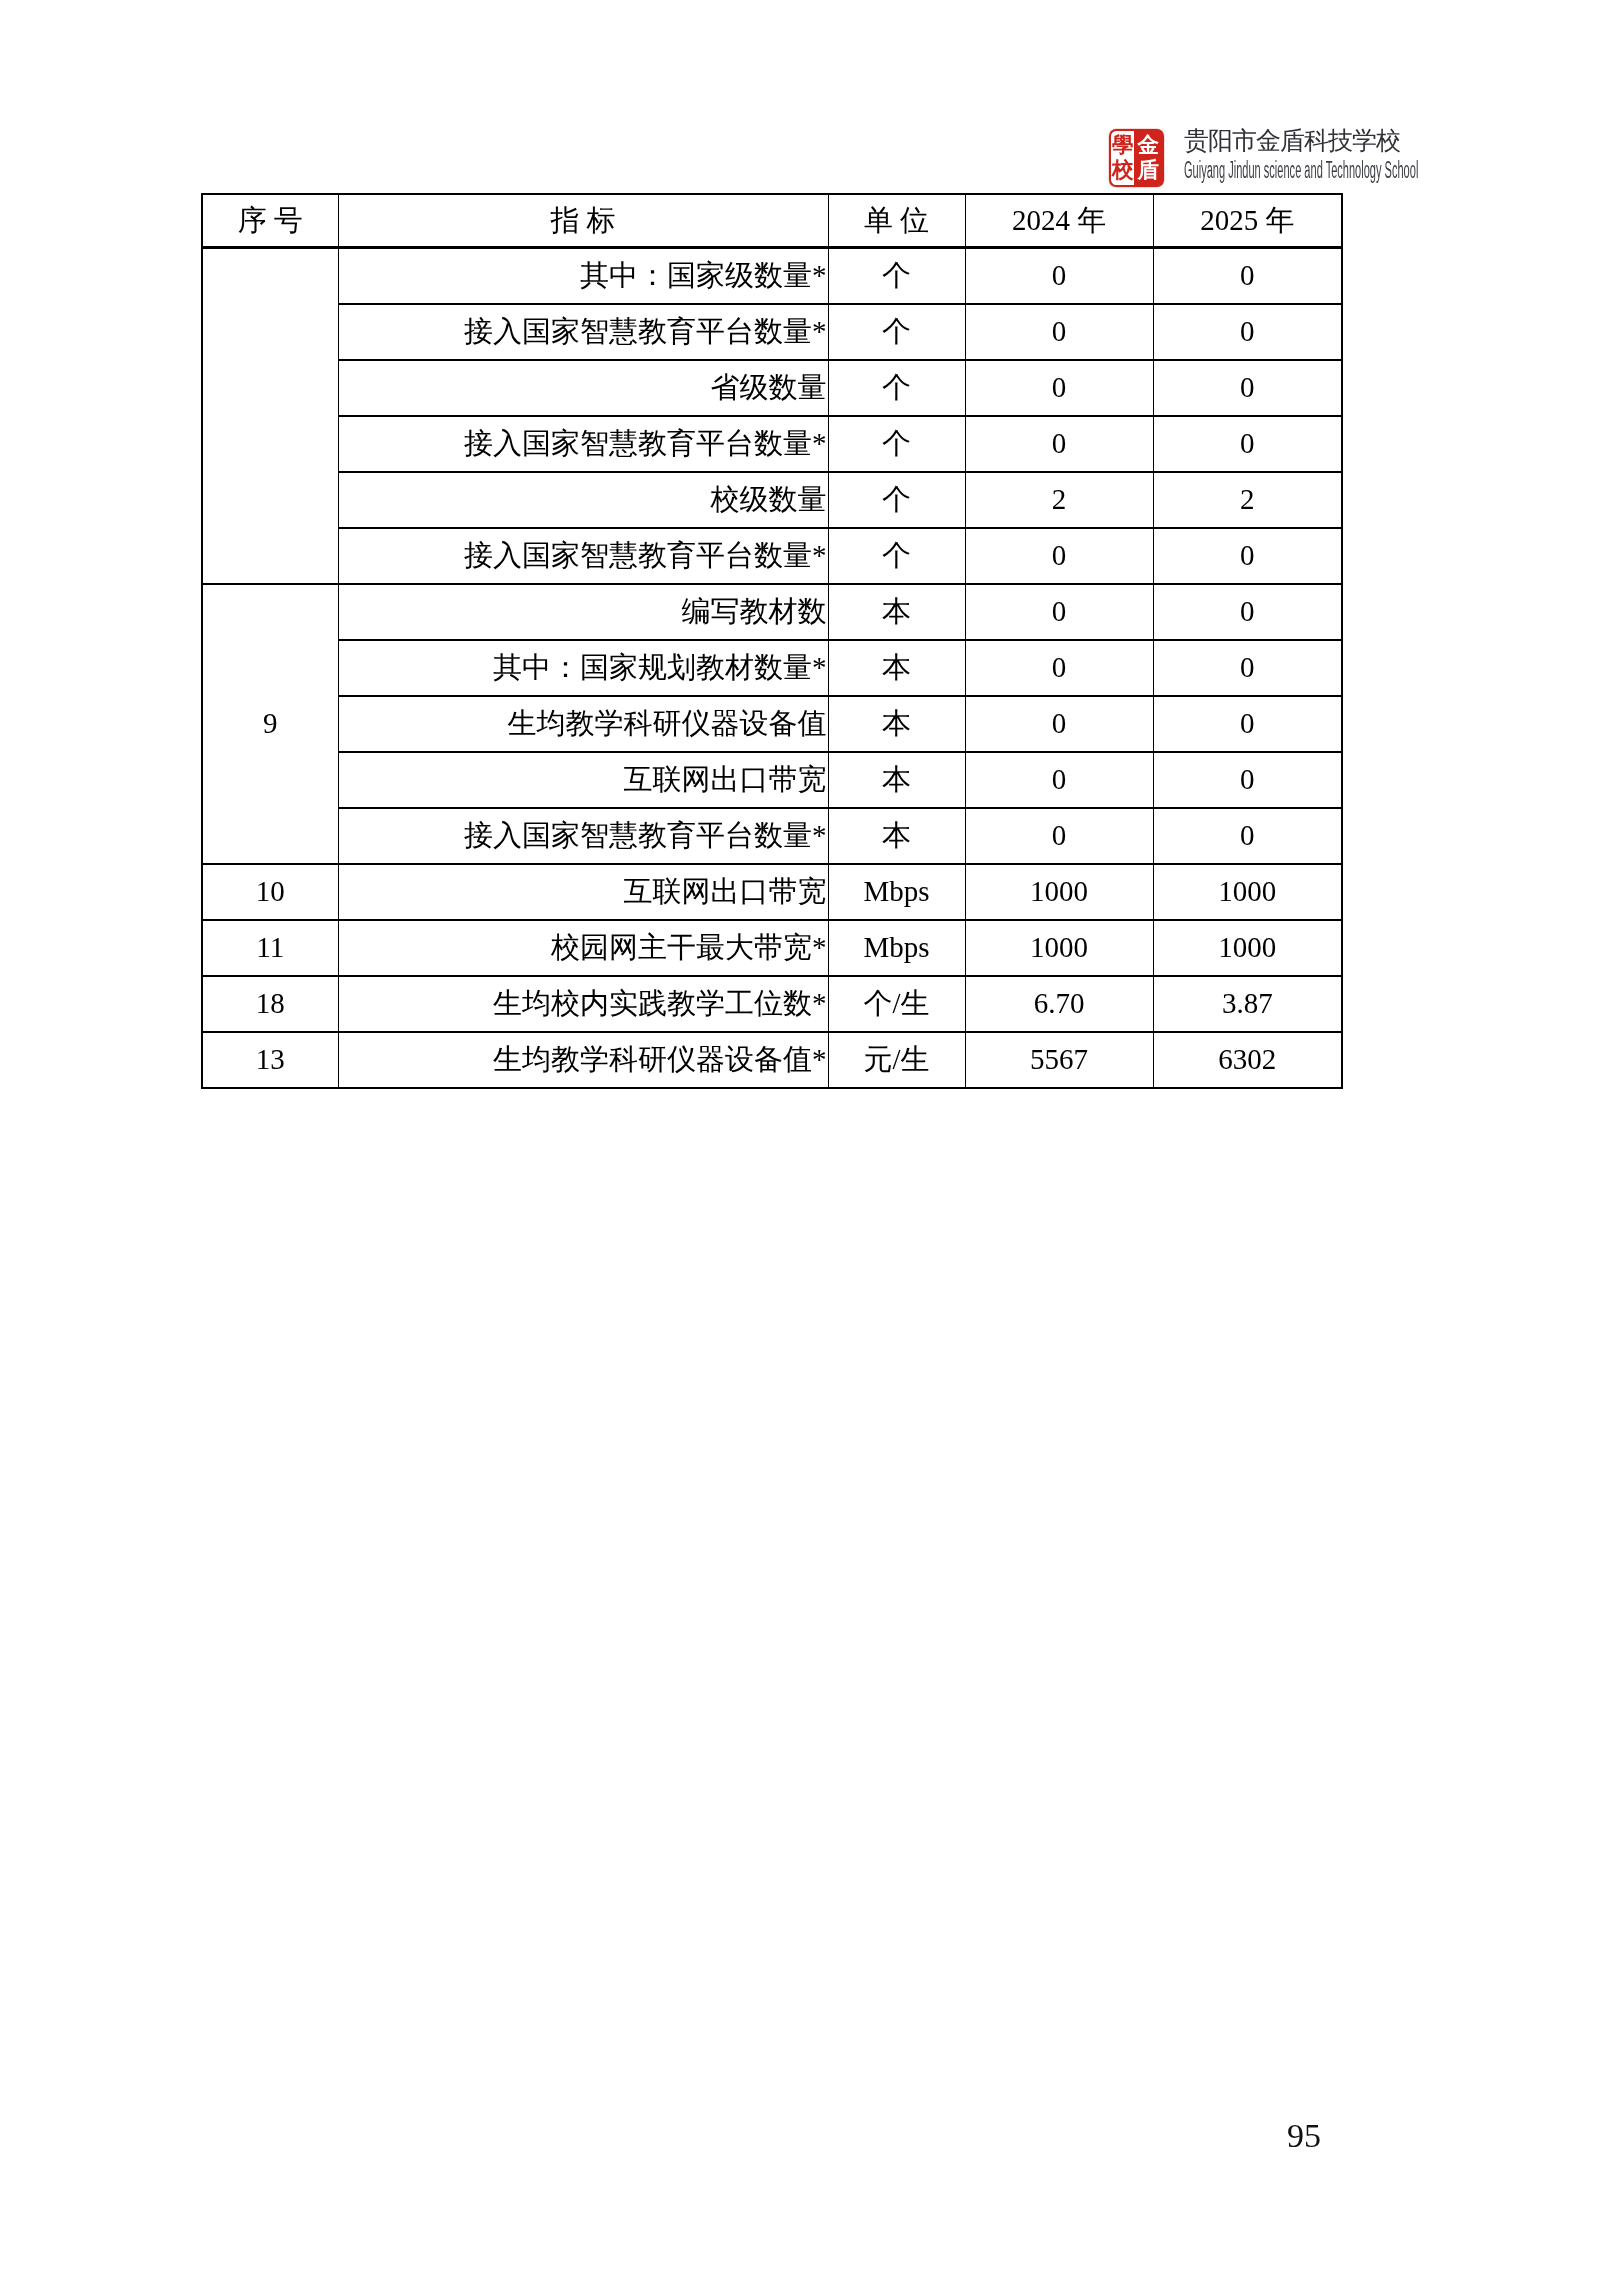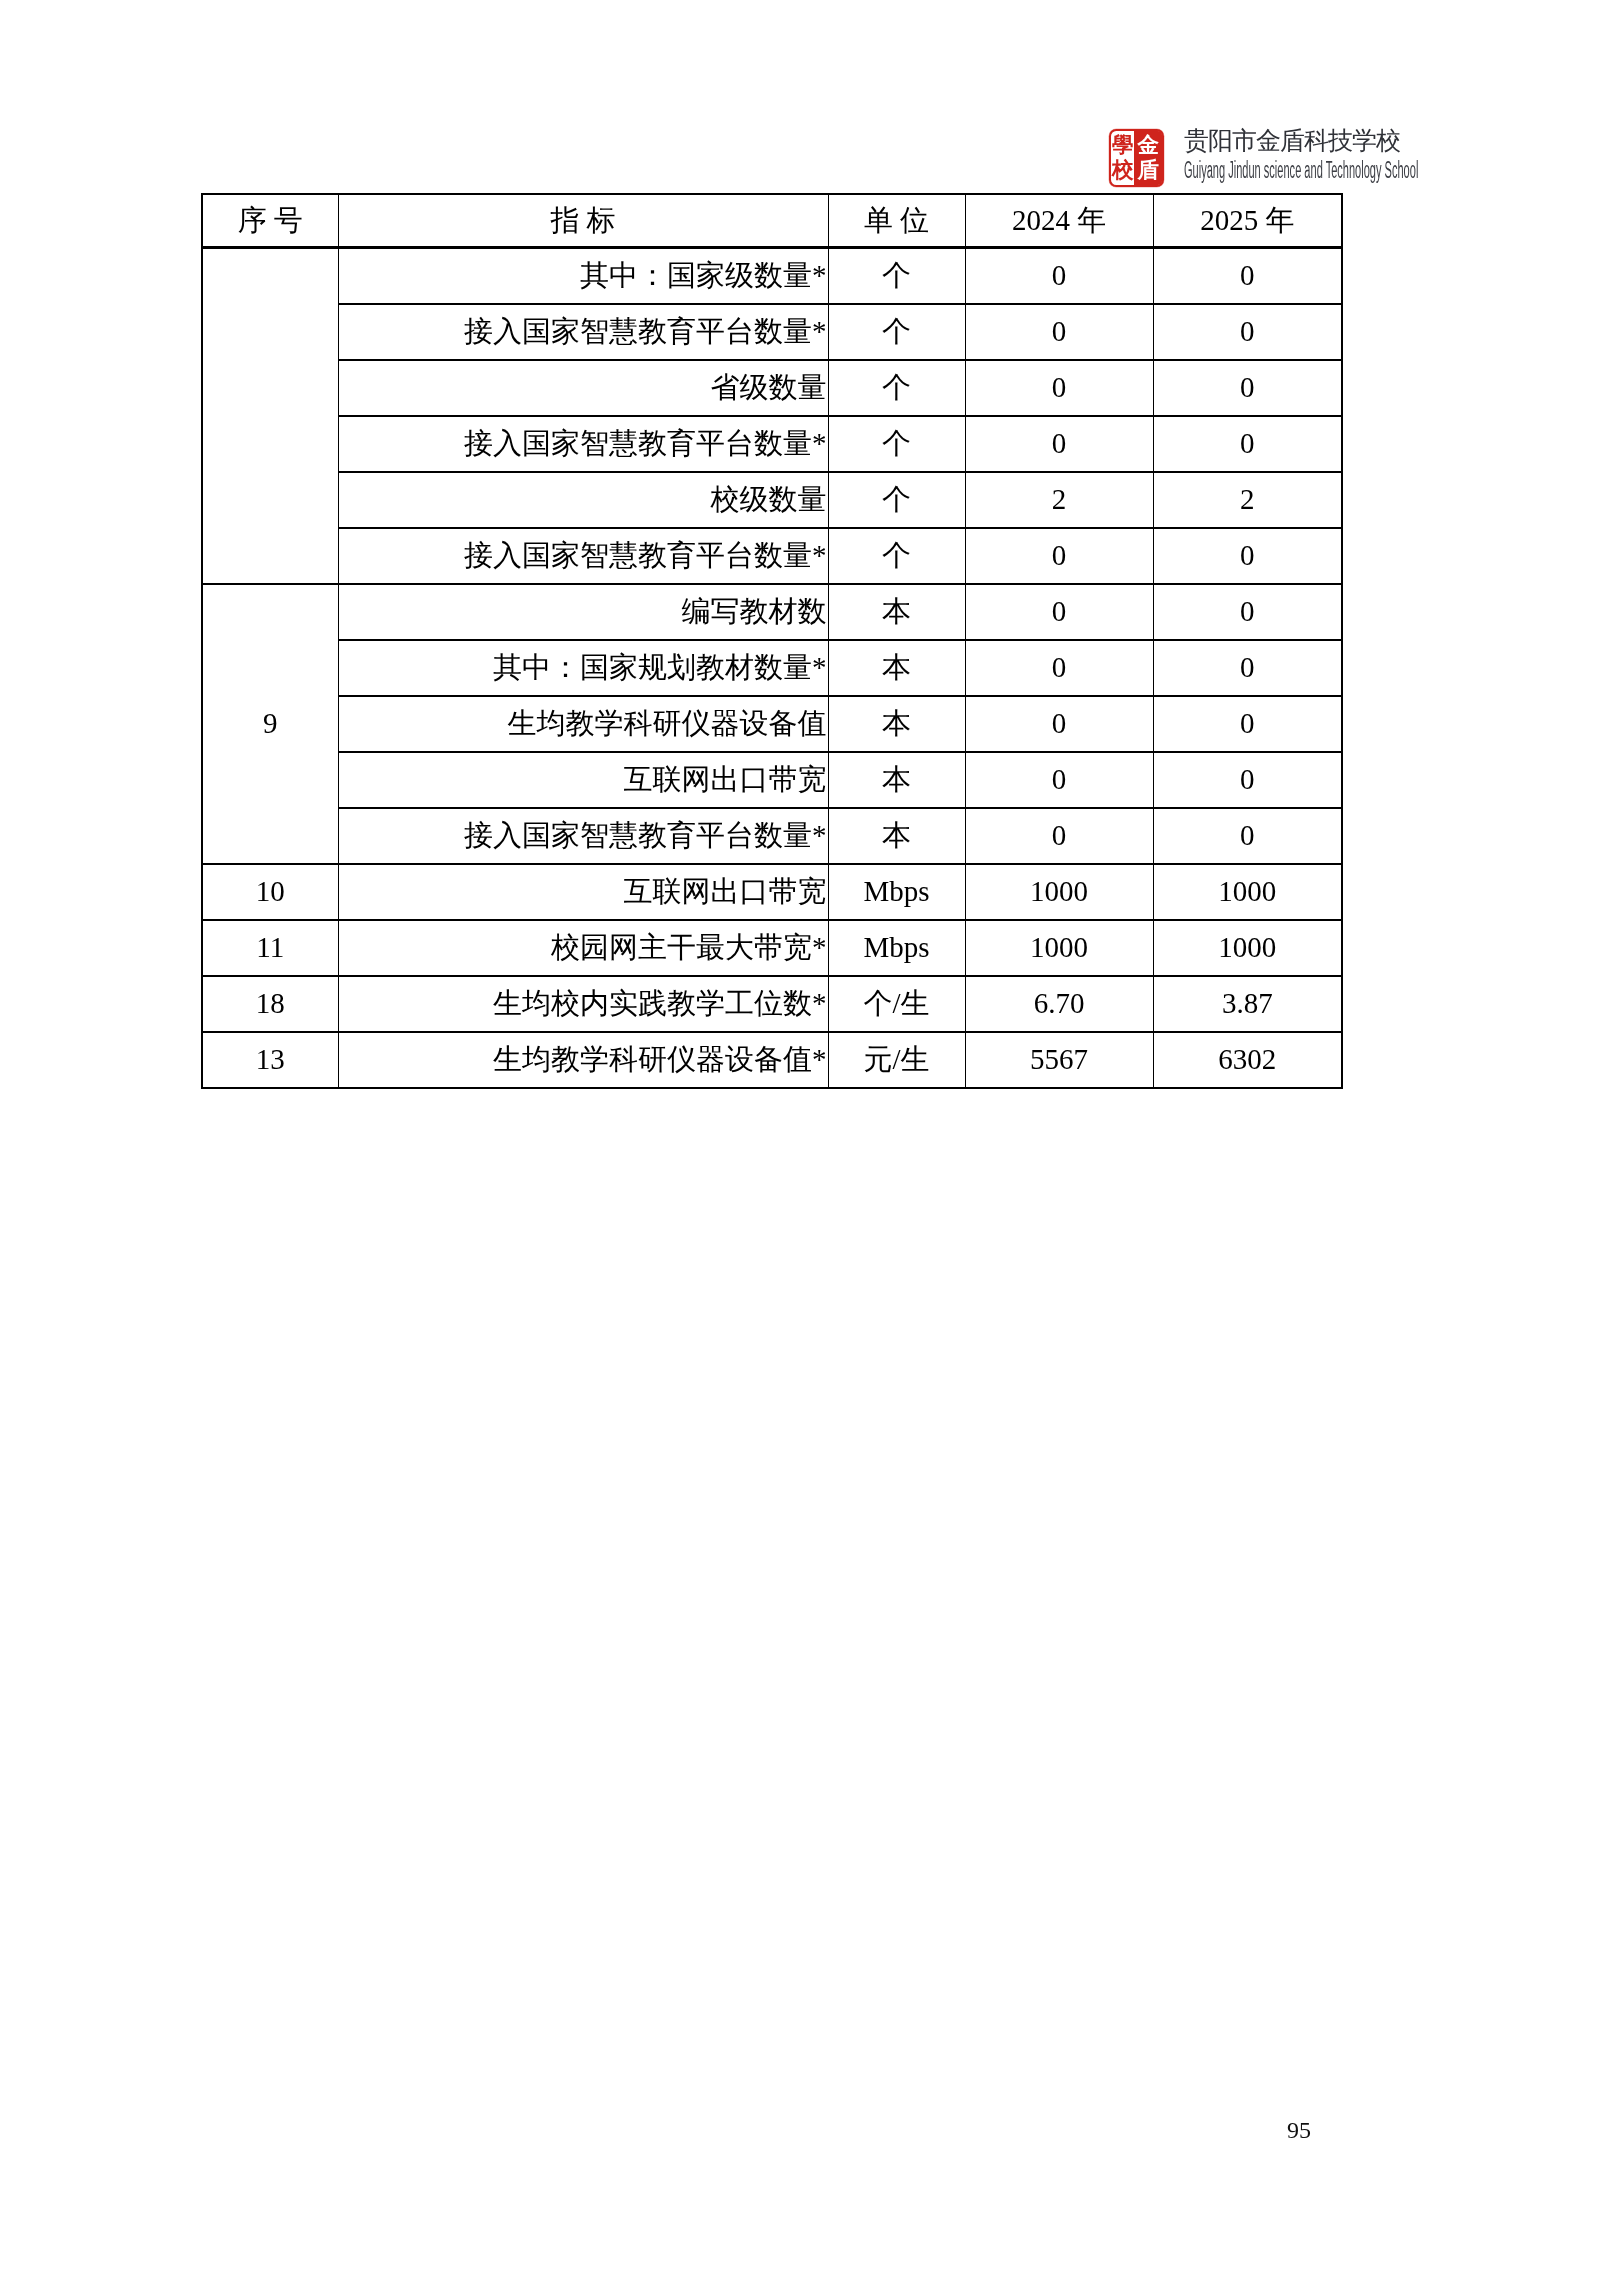--- a/index.html
+++ b/index.html
@@ -101,21 +101,21 @@
   td.no-cell   { text-align: center; }
   td.ind-cell  { text-align: right; padding-left: 18.4px; }
   td.unit-cell { text-align: center; }
   td.val-cell  { text-align: center; }
 
   
   .page-number {
     position: absolute;
     left: 1287px;
     top: 2117px;
-    font-size: 24px;
+    font-size: 34px;
     color: #111;
   }
 </style>
 </head>
 <body>
 
 <div class="page">
 
   <div class="brand-seal">
     <div class="seal-left">

